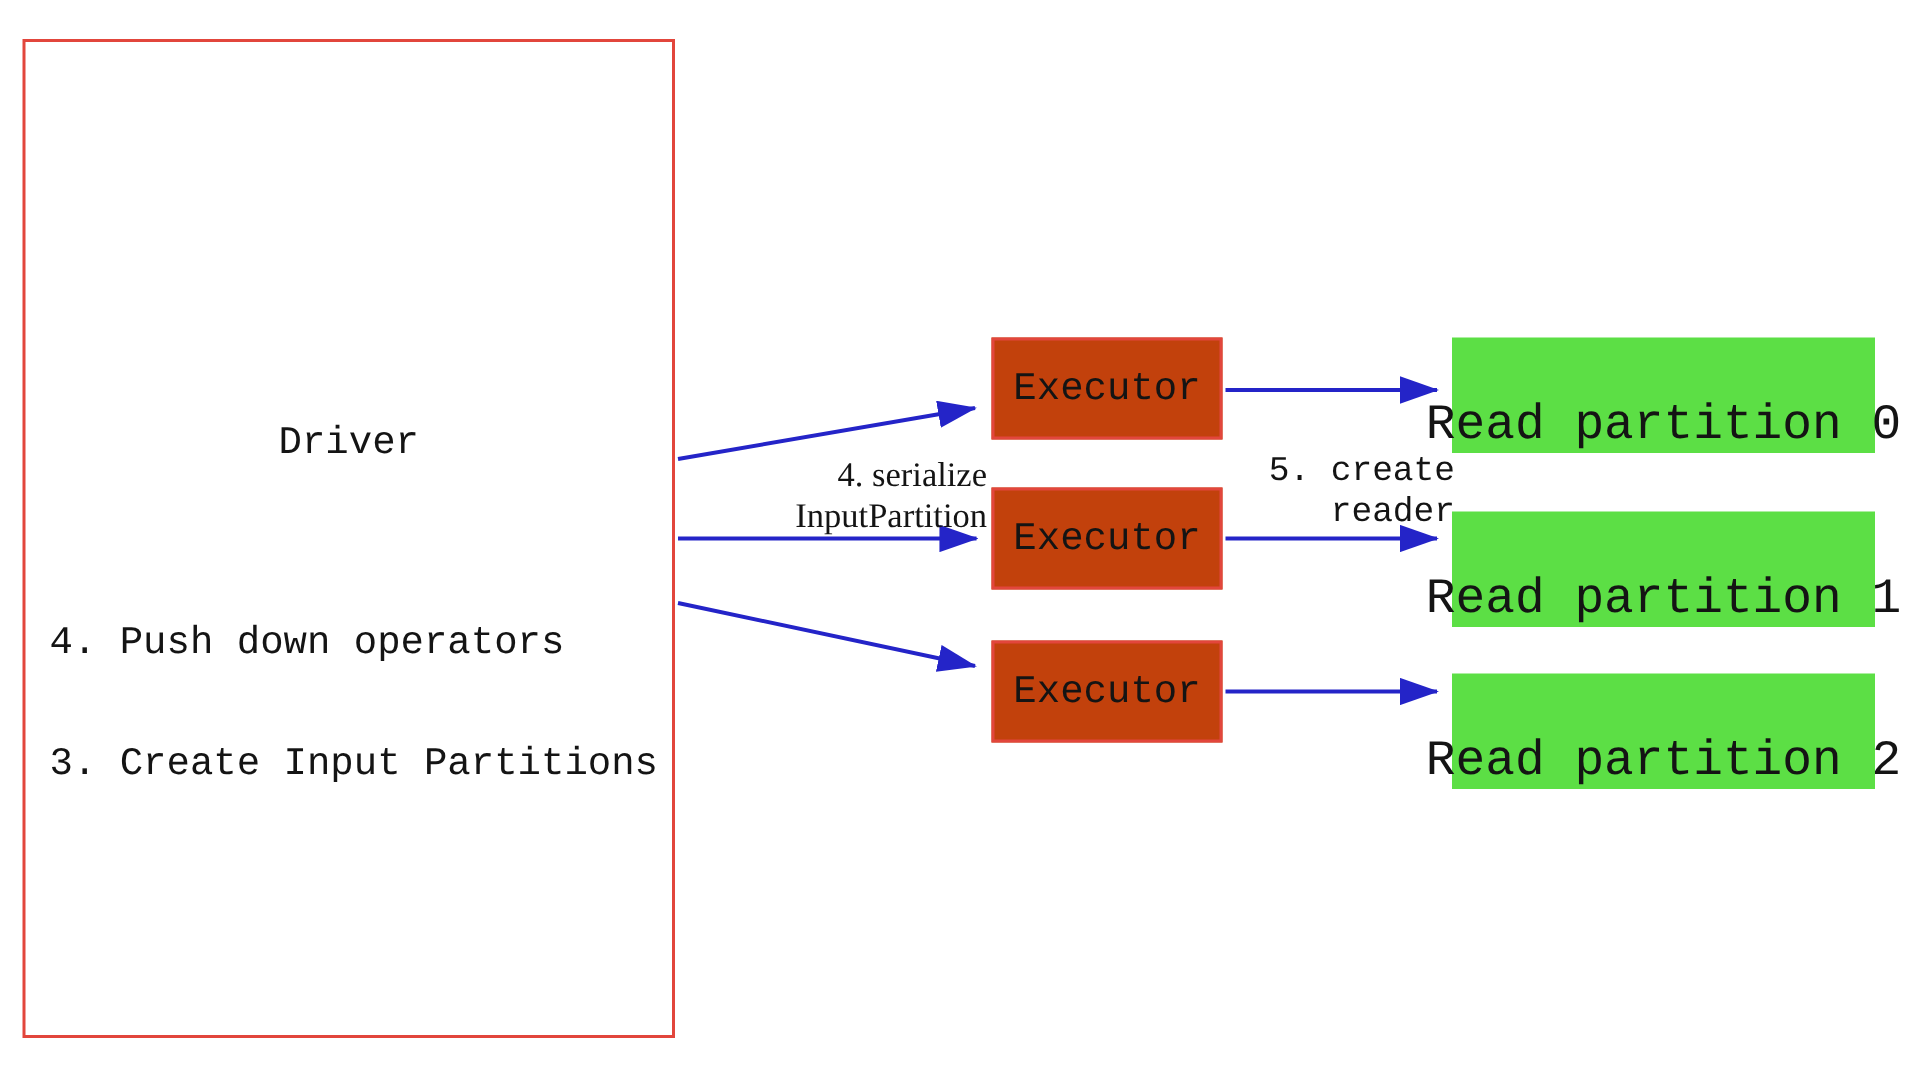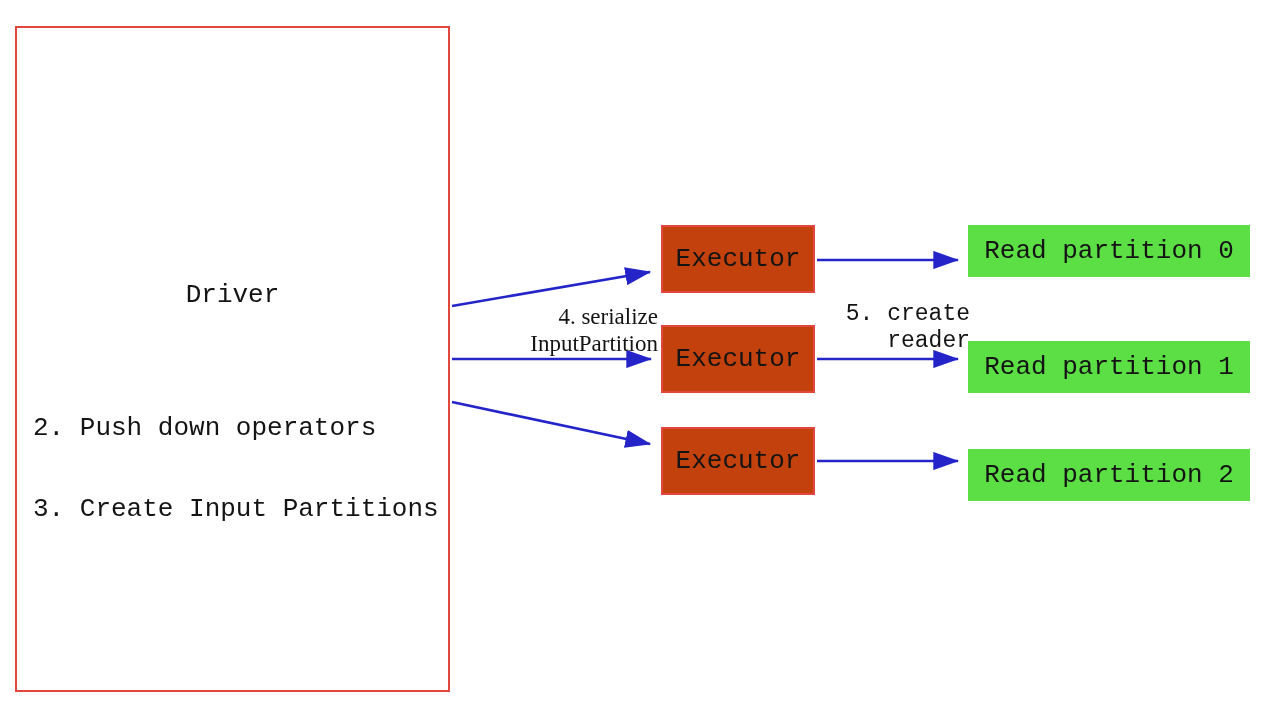--- a/index.html
+++ b/index.html
@@ -34,24 +34,24 @@
     position:absolute;left:661px;width:150px;height:64px;
     border:2px solid var(--border-red);
     background:#c2410c;
     display:flex;align-items:center;justify-content:center;
     font-size:26px;
   }
   .exec-1{top:225px;}
   .exec-2{top:325px;}
   .exec-3{top:427px;}
   .part-box{
-    position:absolute;left:968px;width:282px;height:52px;
+    position:absolute;left:968px;width:282px;height:77px;
     background:var(--green-fill);
-    display:flex;align-items:center;justify-content:center;
-    font-size:26px;white-space:pre;
+    display:flex;align-items:flex-end;justify-content:center;
+    font-size:33px;white-space:pre;
   }
   .part-1{top:225px;}
   .part-2{top:317px;margin-top:24px;}
   .part-3{top:425px;margin-top:24px;}
   .edges{
     position:absolute;left:0;top:0;width:1270px;height:710px;
     pointer-events:none;
   }
   .edge{stroke:var(--arrow-blue);stroke-width:2.6;fill:none;}
   .edge-label{
@@ -64,21 +64,21 @@
   .label-reader{left:810px;top:301px;width:160px;font-family:Liberation Mono, monospace;}
 </style>
 </head>
 <body>
 
 <div class="canvas">
 
   <div class="driver-box">
     <div class="driver-title">Driver</div>
     <div class="driver-steps">
-      <div>2. Push down operators</div>
+      <div>4. Push down operators</div>
       <div>3. Create Input Partitions</div>
     </div>
   </div>
 
   <svg class="edges" viewBox="0 0 1270 710" xmlns="http://www.w3.org/2000/svg">
     <defs>
       <marker id="ah" viewBox="0 0 10 7" refX="9.5" refY="3.5" markerWidth="10" markerHeight="7" orient="auto" markerUnits="strokeWidth">
         <path d="M0,0 L10,3.5 L0,7 Z" style="fill:var(--arrow-blue)"></path>
       </marker>
     </defs>

